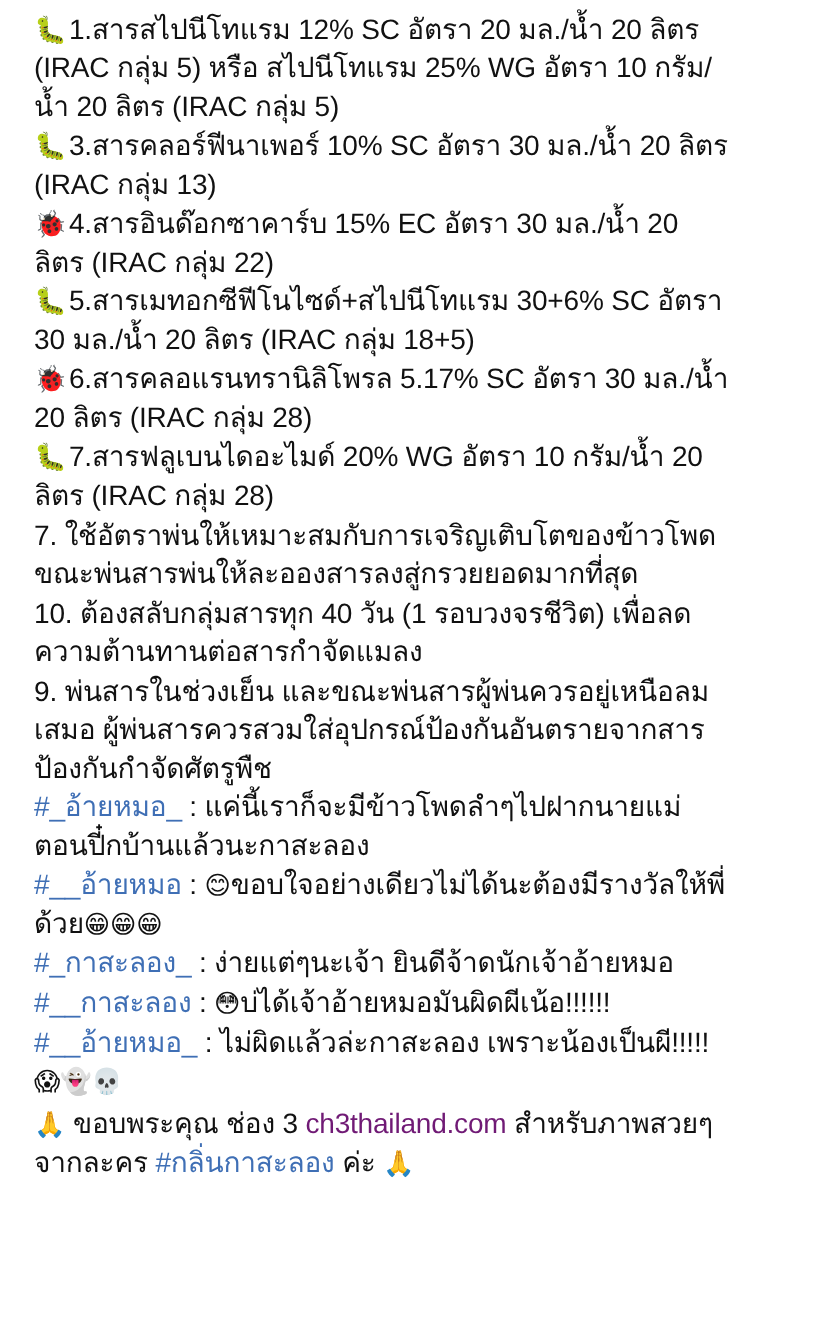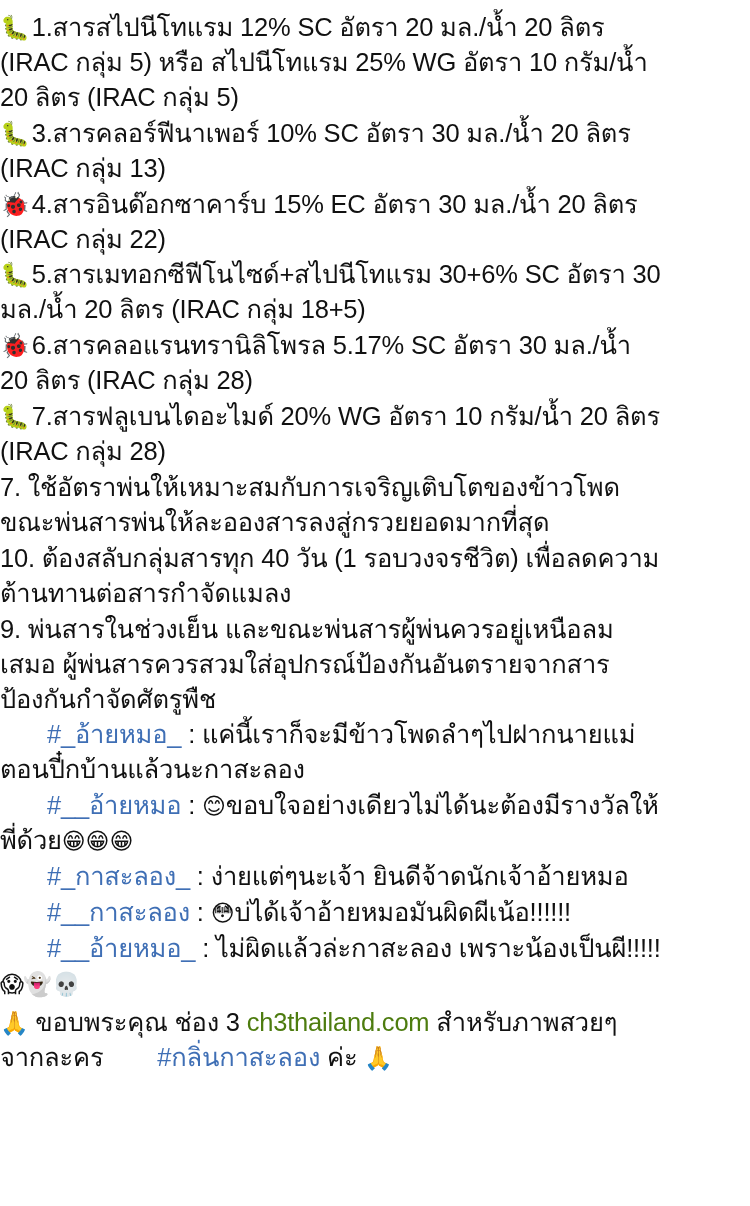--- a/index.html
+++ b/index.html
@@ -9,43 +9,42 @@
   }
   body {
     width: 750px;
     min-height: 1206px;
     font-family: "Liberation Sans", "DejaVu Sans", sans-serif;
     color: #111111;
   }
   .page {
     width: 678px;
     box-sizing: border-box;
-    padding: 10px 14px 14px 0;
+    padding: 10px 14px 14px 31px;
   }
   .block {
     font-size: 25.5px;
     line-height: 1.37;
     letter-spacing: -0.2px;
     word-break: break-word;
   }
   .para {
     margin: 0 0 1px 0;
   }
   .emoji {
     font-family: "DejaVu Sans", sans-serif;
     font-size: 24px;
     line-height: 1;
     margin-right: 2px;
   }
   .hashtag {
     color: #3f6fb5;
-    margin-left: 47px;
   }
   .link {
-    color: #4d7c0f;
+    color: #701a75;
     text-align: right;
   }
   .inline-emoji {
     font-family: "DejaVu Sans", sans-serif;
     font-size: 23px;
   }
   .comment {
     margin: 0 0 1px 0;
   }
   .tail {

